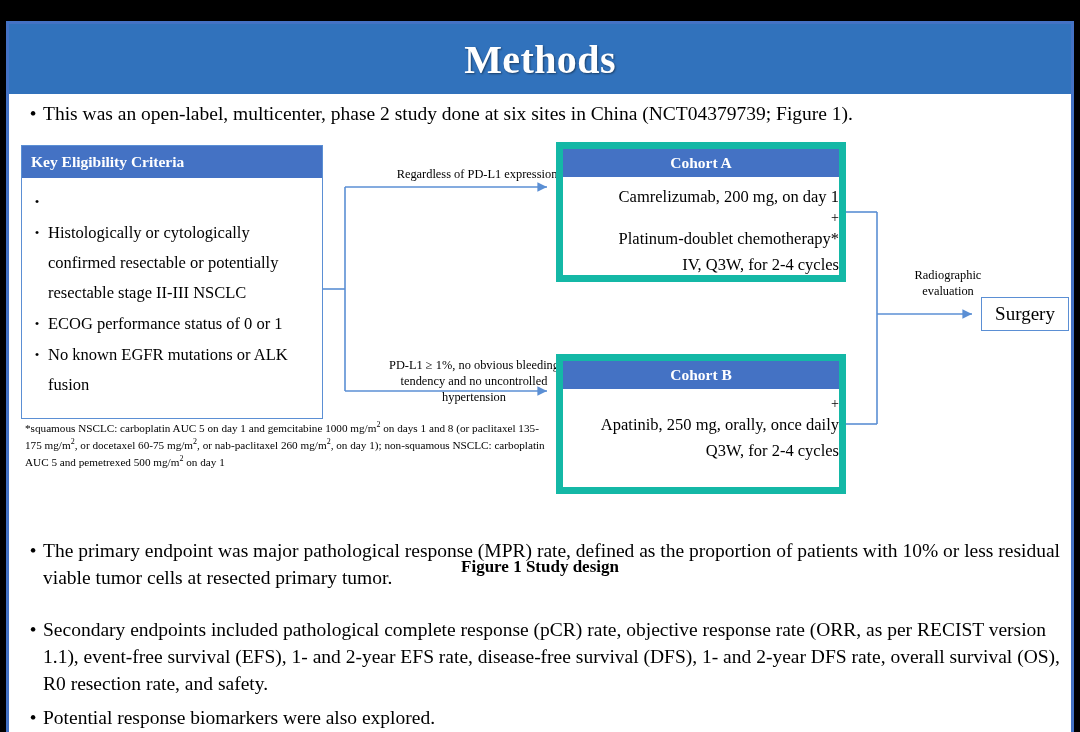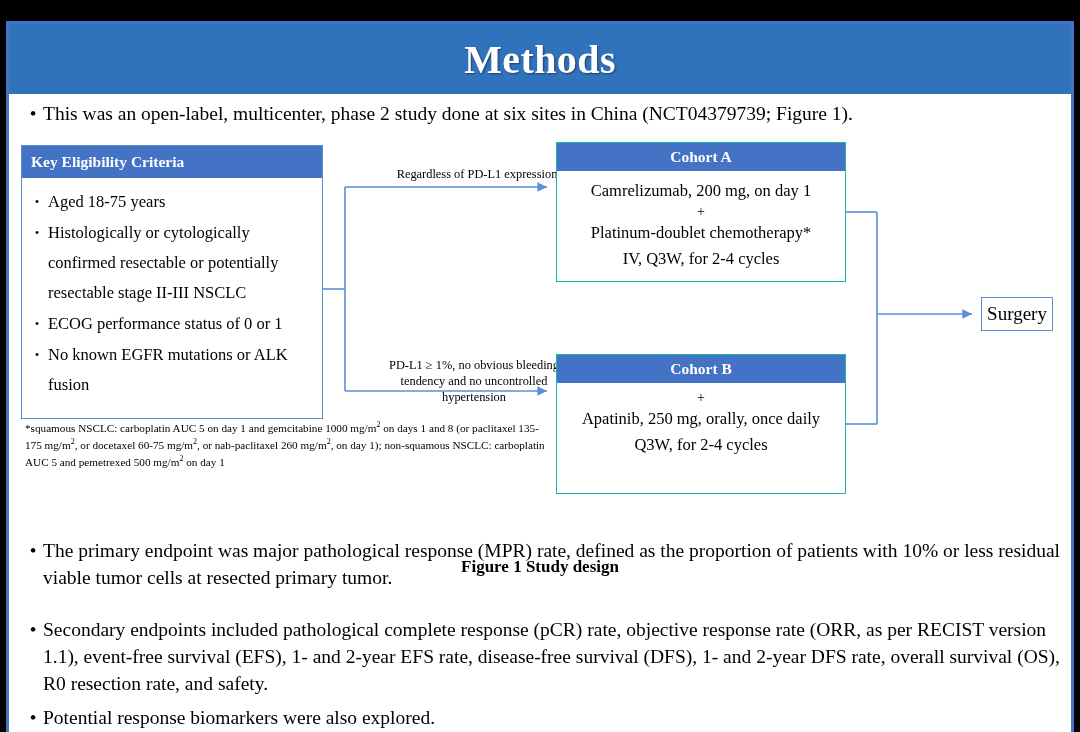--- a/index.html
+++ b/index.html
@@ -92,21 +92,21 @@
   #connectors {
     position: absolute;
     left: 0; top: 0;
     width: 1068px;
     height: 420px;
     pointer-events: none;
   }
 
   .flow-box {
     position: absolute;
-    border: 1px solid #14b8a6;
+    border: 7px solid #14b8a6;
     background: #FFFFFF;
     box-sizing: border-box;
   }
   .flow-head {
     background: #4472C4;
     color: #FFFFFF;
     font-weight: bold;
     text-align: center;
     box-sizing: border-box;
   }
@@ -157,21 +157,21 @@
   
   #cohortA-box { left: 547px; top: 0px;   width: 290px; height: 140px; }
   #cohortB-box { left: 547px; top: 212px; width: 290px; height: 140px; }
   .cohort-head {
     height: 28px;
     font-size: 15.5px;
     line-height: 28px;
   }
   .cohort-body {
     padding-top: 7px;
-    text-align: center;
+    text-align: right;
   }
   .cohort-line {
     font-size: 16.5px;
     line-height: 26px;
     color: #000;
   }
   .cohort-plus {
     font-size: 14px;
     line-height: 16px;
     color: #000;
@@ -185,21 +185,21 @@
     line-height: 16px;
     color: #000;
     margin-left: 12px;
   }
   #cap-top   { left: 372px; top: 24px;  width: 168px; }
   #cap-bottom{ left: 360px; top: 215px; width: 186px; }
   #cap-radio { left: 872px; top: 125px; width: 110px; }
 
   
   #surgery-box {
-    left: 972px; top: 155px; width: 72px; height: 34px;
+    left: 972px; top: 155px; width: 88px; height: 34px;
     border: 1px solid #5B8FD4;
     display: flex; align-items: center; justify-content: center;
   }
   #surgery-text { font-size: 19px; color: #000; }
 
   
   #fig-caption {
     position: absolute;
     left: 0; top: 415px;
     width: 100%;
@@ -252,21 +252,20 @@
 
             <path d="M868,172 L963,172" marker-end="url(#arrowhead)"></path>
           </g>
         </svg>
 
         <div id="elig-box" class="flow-box">
           <div id="elig-head" class="flow-head">Key  Eligibility Criteria</div>
           <div id="elig-list">
             <div class="elig-item">
               <div class="elig-dot">•</div>
-              <div class="elig-txt">Aged 18-75 years</div>
             </div>
             <div class="elig-item">
               <div class="elig-dot">•</div>
               <div class="elig-txt">Histologically or cytologically confirmed resectable or potentially resectable stage II-III  NSCLC</div>
             </div>
             <div class="elig-item">
               <div class="elig-dot">•</div>
               <div class="elig-txt">ECOG performance status of 0 or 1</div>
             </div>
             <div class="elig-item">
@@ -275,20 +274,21 @@
             </div>
           </div>
         </div>
 
         <div id="footnote">
           <span>*squamous NSCLC: carboplatin AUC 5 on day 1 and gemcitabine 1000 mg/m<sup>2</sup> on days 1 and 8 (or paclitaxel 135-175 mg/m<sup>2</sup>, or docetaxel 60-75 mg/m<sup>2</sup>, or nab-paclitaxel 260 mg/m<sup>2</sup>, on day 1); non-squamous NSCLC: carboplatin AUC 5 and pemetrexed 500 mg/m<sup>2</sup> on day 1</span>
         </div>
 
         <div id="cap-top" class="arrow-caption">Regardless  of PD-L1 expression</div>
         <div id="cap-bottom" class="arrow-caption">PD-L1 ≥ 1%, no obvious bleeding tendency and no uncontrolled  hypertension</div>
+        <div id="cap-radio" class="arrow-caption">Radiographic evaluation</div>
 
         <div id="cohortA-box" class="flow-box">
           <div class="flow-head cohort-head">Cohort A</div>
           <div class="cohort-body">
             <div class="cohort-line">Camrelizumab, 200 mg, on day 1</div>
             <div class="cohort-plus">+</div>
             <div class="cohort-line">Platinum-doublet chemotherapy*</div>
             <div class="cohort-line">IV, Q3W, for 2-4 cycles</div>
           </div>
         </div>

